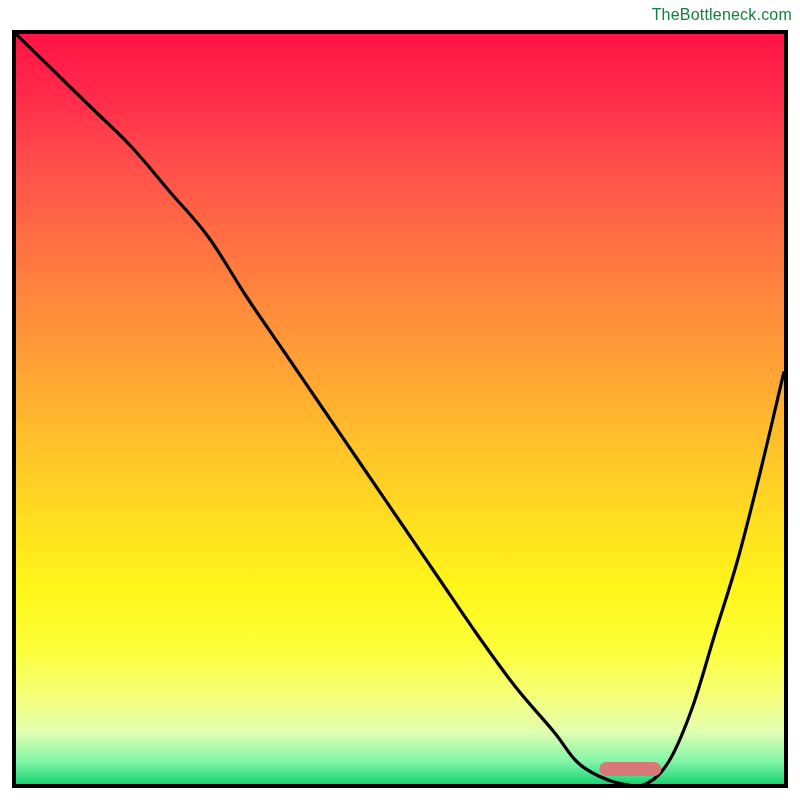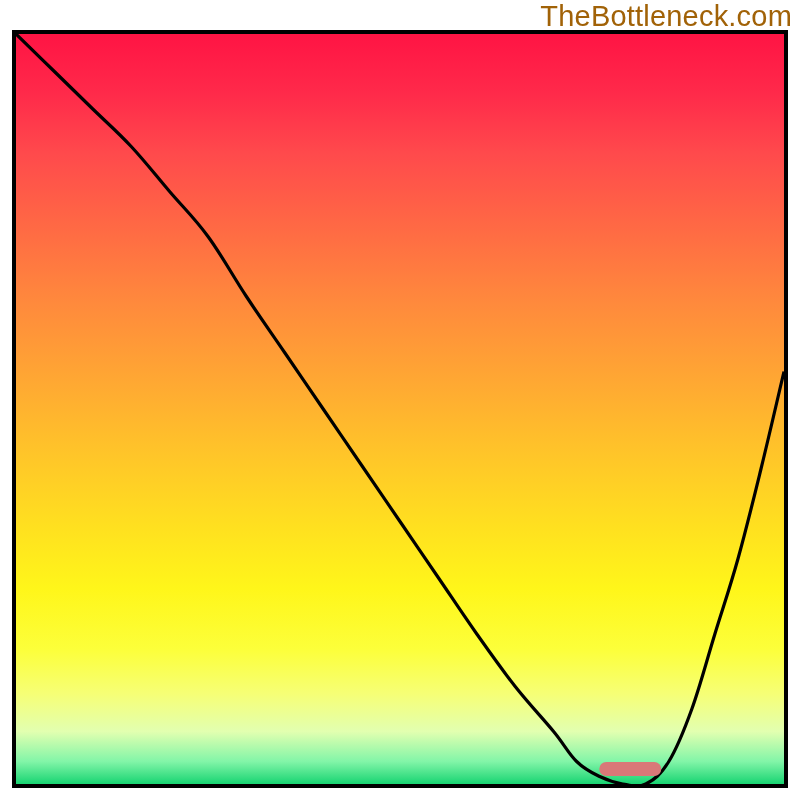--- a/index.html
+++ b/index.html
@@ -11,25 +11,25 @@
     background: #ffffff;
     font-family: Arial, Helvetica, sans-serif;
   }
   .container {
     position: relative;
     width: 800px;
     height: 800px;
   }
   .watermark {
     position: absolute;
-    top: 0;
+    top: 6px;
     right: 8px;
-    font-size: 29px;
+    font-size: 16px;
     font-weight: 500;
-    color: #a16207;
+    color: #15803d;
     letter-spacing: 0.2px;
     z-index: 10;
   }
   .plot-frame {
     position: absolute;
     left: 12px;
     top: 30px;
     width: 776px;
     height: 758px;
     border: 4px solid #000;

